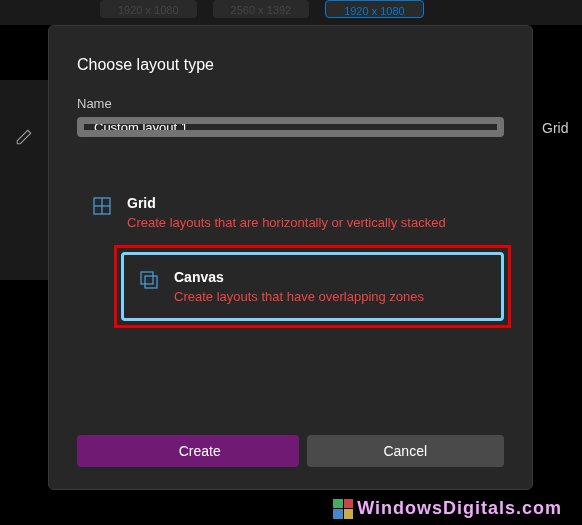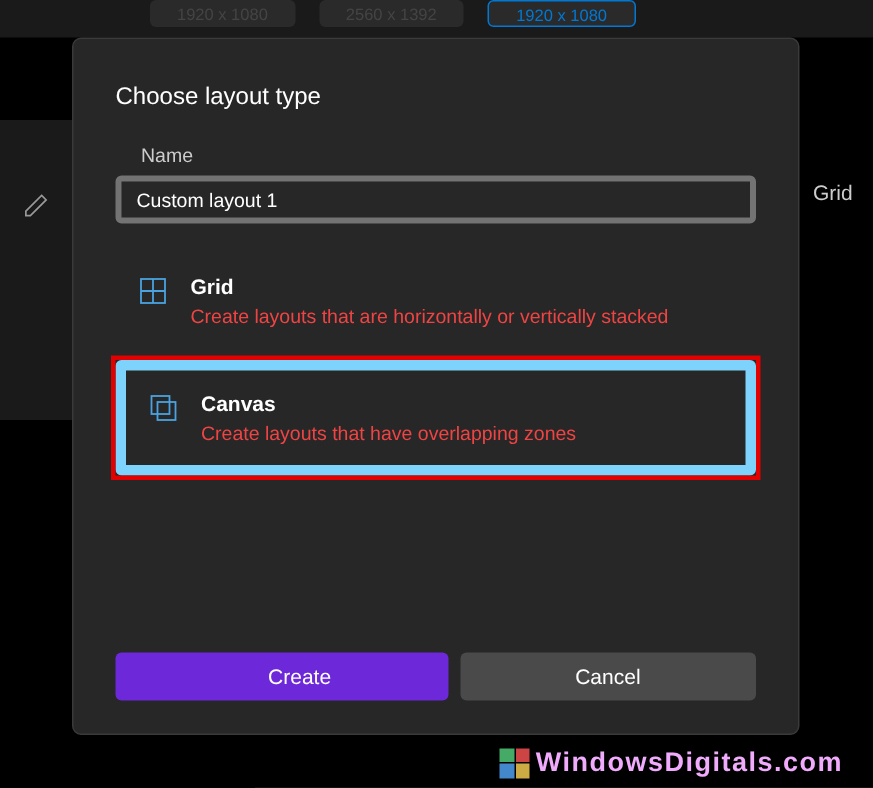--- a/index.html
+++ b/index.html
@@ -78,44 +78,44 @@
     .dialog-title {
       color: #fff;
       font-size: 16px;
       font-weight: 400;
       margin-bottom: 22px;
     }
     .field-label {
       color: #ccc;
       font-size: 13px;
       margin-bottom: 6px;
-      margin-left: 17px;
     }
     .text-input {
       width: 100%;
-      height: 32px;
+      height: 20px;
       background: #272727;
-      border: 4px solid #737373;
+      border: 7px solid #737373;
       border-radius: 4px;
       color: #fff;
       font-size: 13px;
       padding: 0 10px;
-      margin-bottom: 20px;
+      margin-bottom: 44px;
     }
     .option {
       display: flex;
       gap: 16px;
       padding: 14px 16px;
       border-radius: 4px;
       margin-bottom: 8px;
       cursor: pointer;
     }
     .option.selected {
-      border: 7px solid #7dd3fc;
+      border: 3px solid #7dd3fc;
       position: relative;
+      margin-left: 44px;
     }
     .red-box {
       position: absolute;
       border: 3px solid #e20000;
       top: -10px;
       left: -10px;
       right: -10px;
       bottom: -10px;
       pointer-events: none;
     }
@@ -148,21 +148,21 @@
     .btn {
       flex: 1;
       height: 32px;
       border: none;
       border-radius: 4px;
       font-size: 14px;
       cursor: pointer;
       color: #fff;
     }
     .btn-primary {
-      background: #6d28d9;
+      background: #701a75;
       padding-left: 24px;
     }
     .btn-secondary {
       background: #4a4a4a;
     }
     .watermark {
       position: absolute;
       bottom: 6px;
       right: 20px;
       color: #f0abfc;

